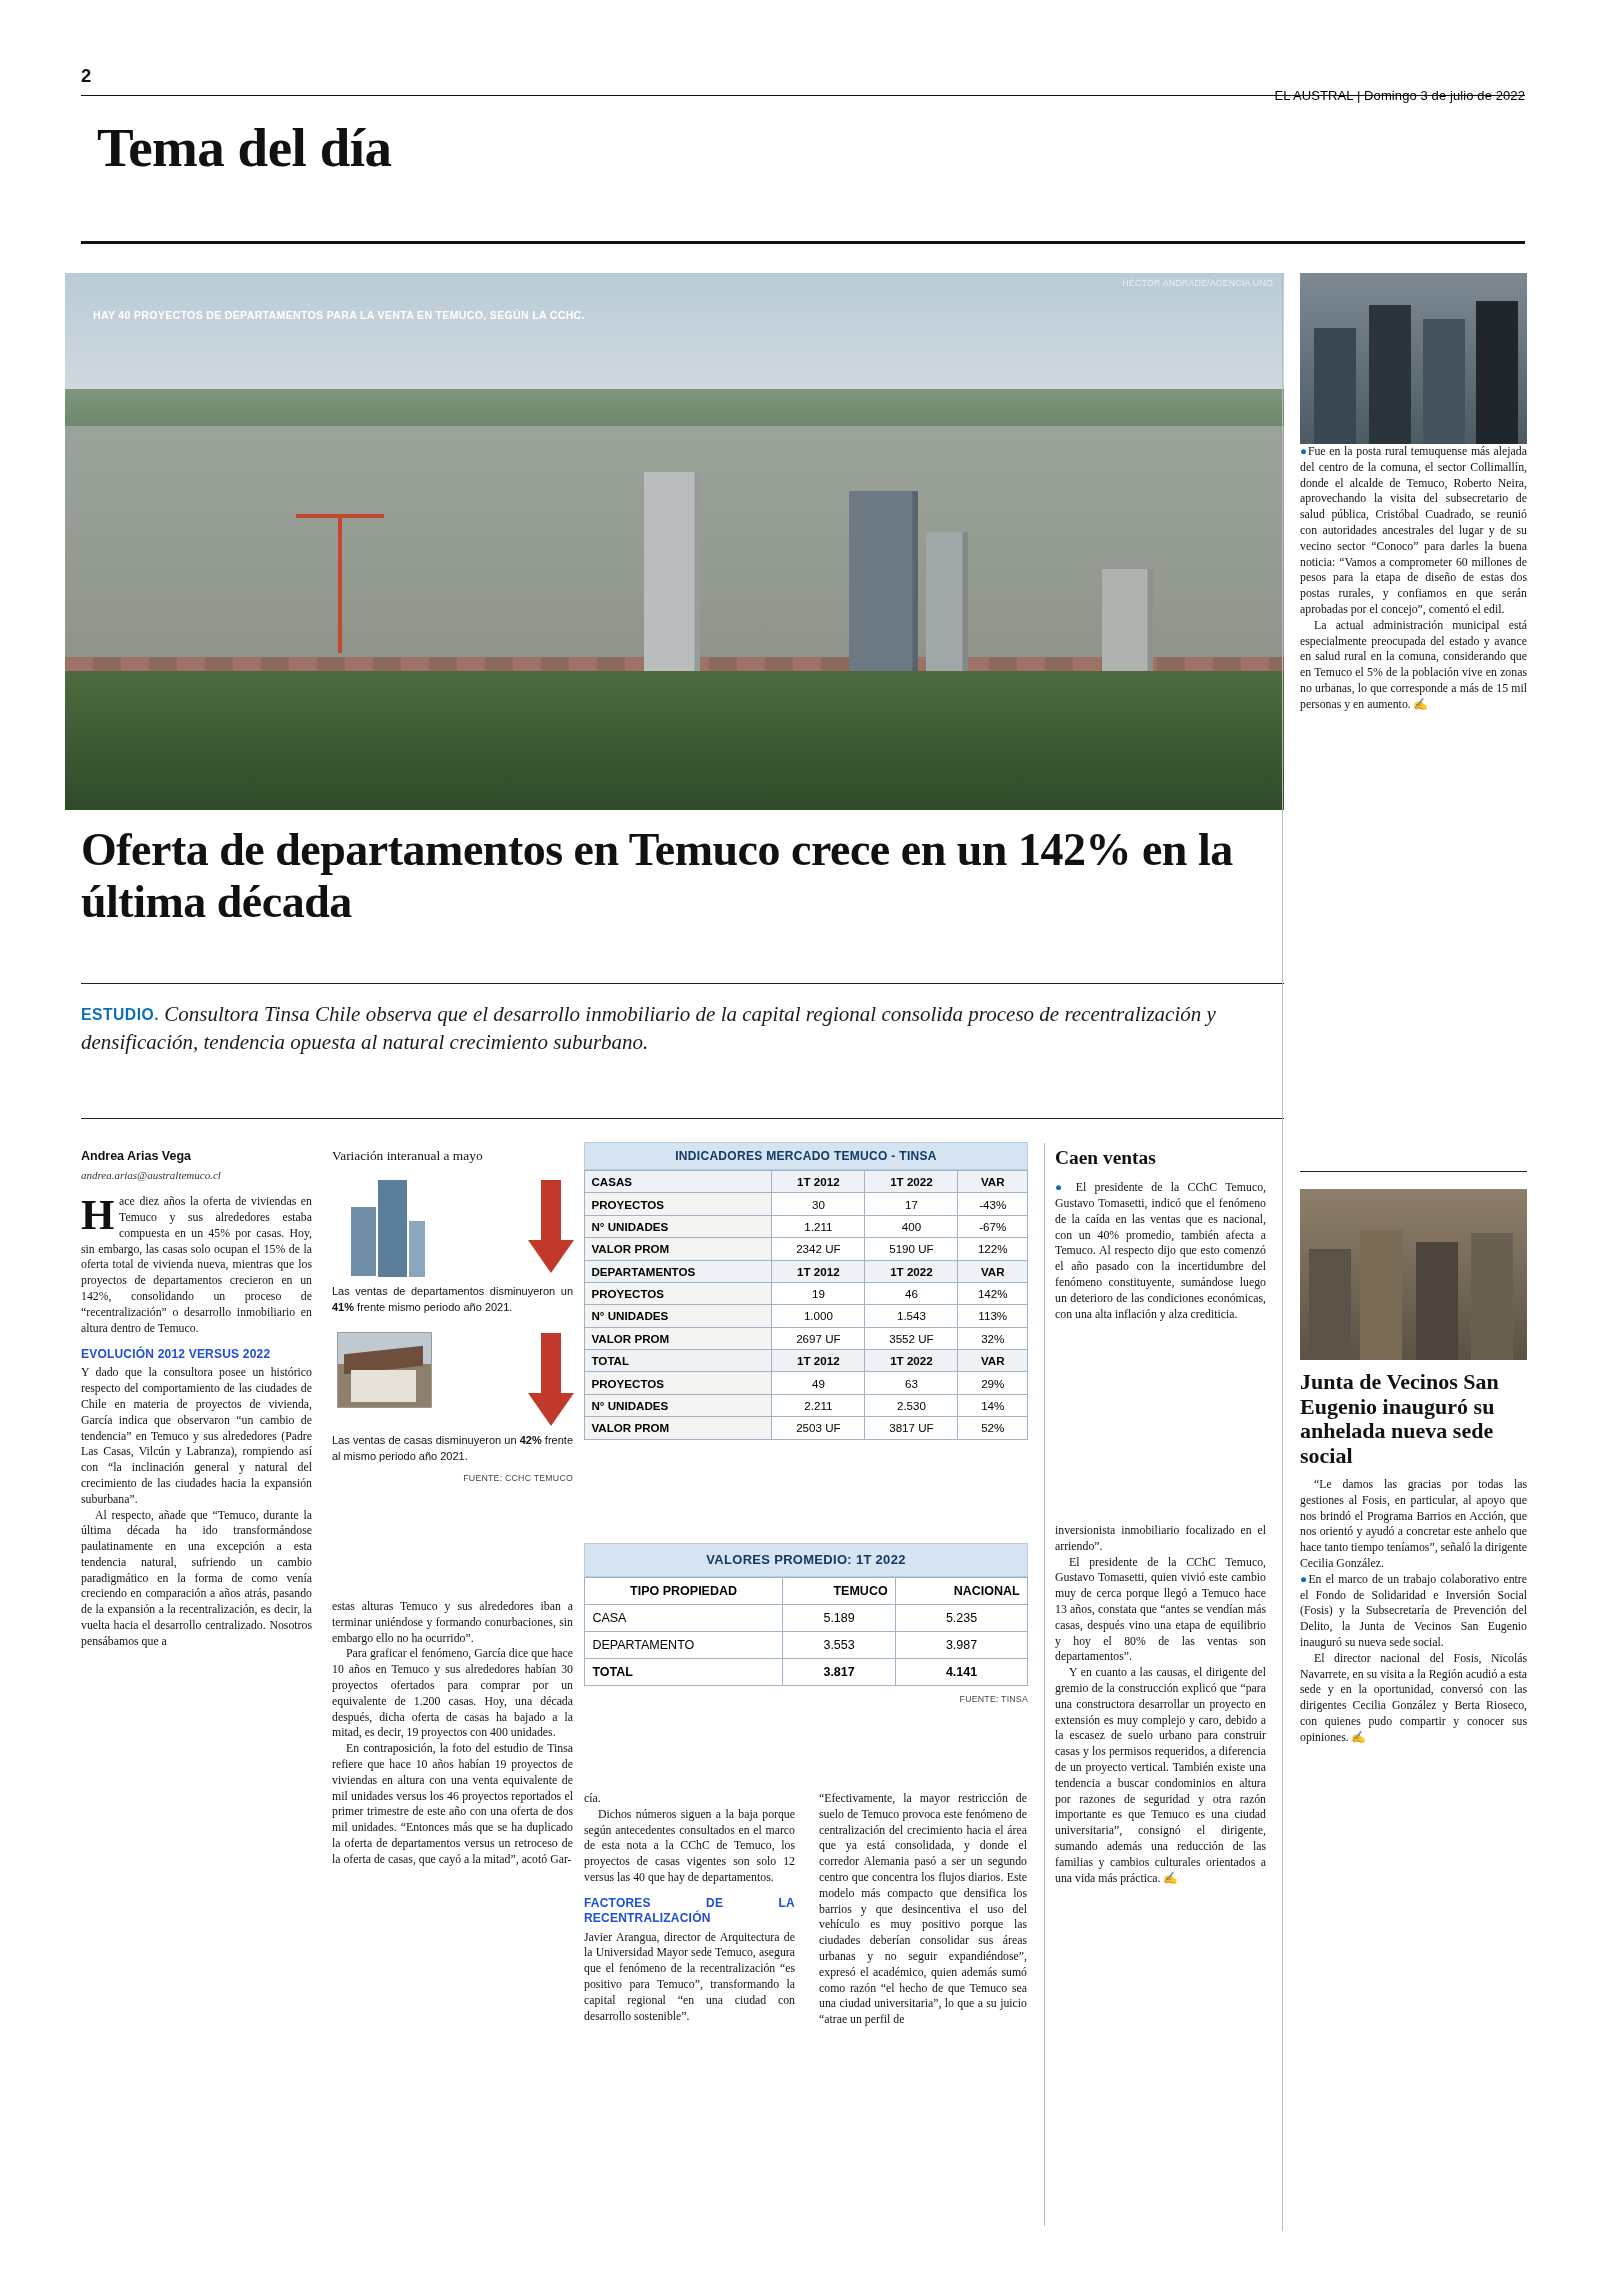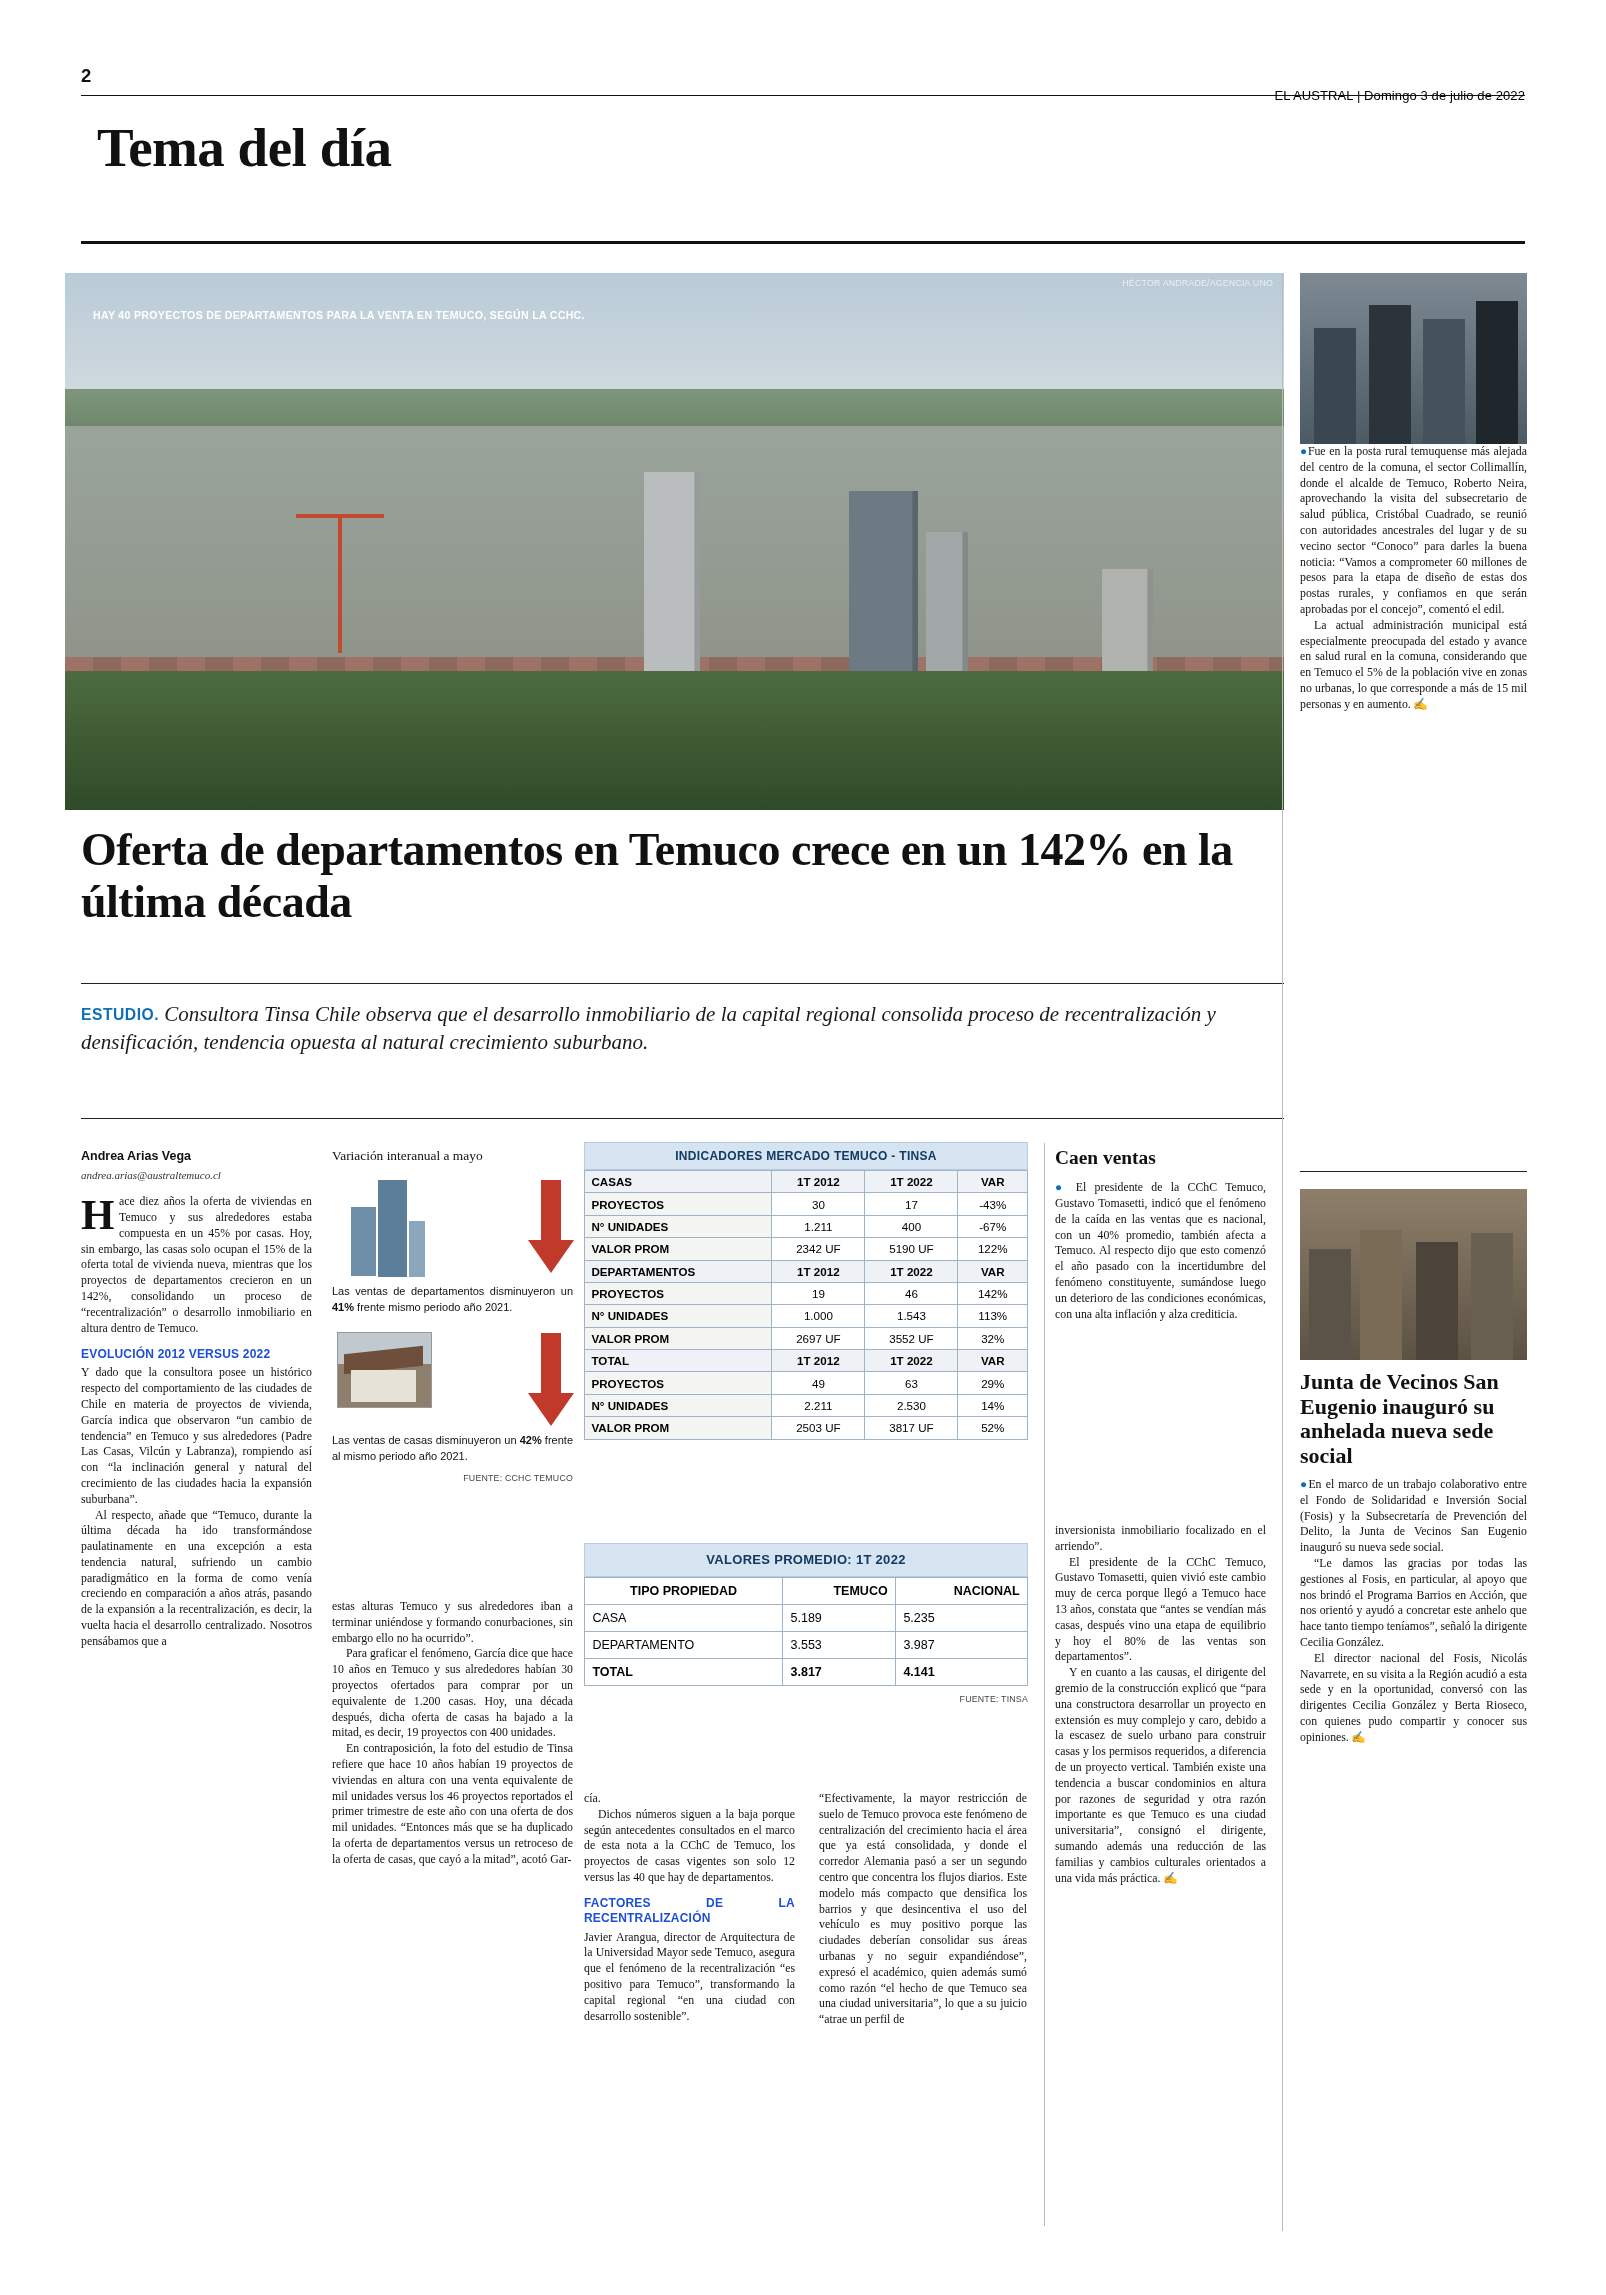--- a/index.html
+++ b/index.html
@@ -75,21 +75,21 @@
   table.data th.ctr,table.data td.ctr{text-align:center;}
   .rowlabel{background:#f4f5f2;font-weight:bold;}
   .cat-casas{background:#e9e3d6;font-weight:bold;}
   .cat-dptos{background:#e9e3d6;font-weight:bold;}
   .cat-total{background:#f2cfae;font-weight:bold;}
   .tbl2-head{background:#d6e3f0;color:#123a63;font-family:"Liberation Sans",sans-serif;font-weight:bold;font-size:13px;text-align:center;padding:8.3px 0;letter-spacing:0.3px;border:0.5px solid #b9cbe0;margin-top:8px;}
   .tbl2wrap{position:absolute;left:584px;top:1535px;width:444px;}
   table.data2{border-collapse:collapse;width:100%;font-family:"Liberation Sans",sans-serif;font-size:12.5px;}
   table.data2 th,table.data2 td{border:0.5px solid #9fb3c6;padding:6px 7.4px;}
   table.data2 th{background:#fff;font-weight:bold;}
-  table.data2 td.num{text-align:left;}
+  table.data2 td.num{text-align:center;}
   table.data2 th.num{text-align:right;}
   .bold-row td{font-weight:bold;}
 
   
   .side{position:absolute;left:1300px;width:227px;}
   .side-photo{width:227px;height:171px;background:linear-gradient(#7d8a93,#4c5a63);position:relative;overflow:hidden;}
   .side-photo.b{background:linear-gradient(#8e7f6a,#5c5244);}
   .sp-person{position:absolute;bottom:0;width:42px;background:#2f3b44;}
   .side-head{font-family:"Liberation Serif",serif;font-weight:bold;font-size:22px;line-height:1.12;color:#111;margin:10.2px 0 8.3px;}
   .side-body{font-family:"Liberation Serif",serif;font-size:11.8px;line-height:1.34;text-align:justify;color:#111;}
@@ -332,20 +332,20 @@
 
   <div class="side" style="top:1189px;">
     <div class="side-photo b">
       <div class="sp-person" style="left:9.3px;height:111px;background:#5b5347;"></div>
       <div class="sp-person" style="left:60px;height:130px;background:#7a6b57;"></div>
       <div class="sp-person" style="left:116px;height:118px;background:#4c443a;"></div>
       <div class="sp-person" style="left:171px;height:127px;background:#6a6052;"></div>
     </div>
     <div class="side-head">Junta de Vecinos San Eugenio inauguró su anhelada nueva sede social</div>
     <div class="side-body">
+      <p style="margin:0;text-indent:14px;"><span>“Le damos las gracias por todas las gestiones al Fosis, en particular, al apoyo que nos brindó el Programa Barrios en Acción, que nos orientó y ayudó a concretar este anhelo que hace tanto tiempo teníamos”, señaló la dirigente Cecilia González.</span></p>
       <p style="margin:0;text-indent:0;"><span class="bullet">●</span><span>En el marco de un trabajo colaborativo entre el Fondo de Solidaridad e Inversión Social (Fosis) y la Subsecretaría de Prevención del Delito, la Junta de Vecinos San Eugenio inauguró su nueva sede social.</span></p>
-      <p style="margin:0;text-indent:14px;"><span>“Le damos las gracias por todas las gestiones al Fosis, en particular, al apoyo que nos brindó el Programa Barrios en Acción, que nos orientó y ayudó a concretar este anhelo que hace tanto tiempo teníamos”, señaló la dirigente Cecilia González.</span></p>
       <p style="margin:0;text-indent:14px;"><span>El director nacional del Fosis, Nicolás Navarrete, en su visita a la Región acudió a esta sede y en la oportunidad, conversó con las dirigentes Cecilia González y Berta Rioseco, con quienes pudo compartir y conocer sus opiniones.</span> <span class="end-mark">✍</span></p>
     </div>
   </div>
 
 </div>
 
 
 </body></html>

